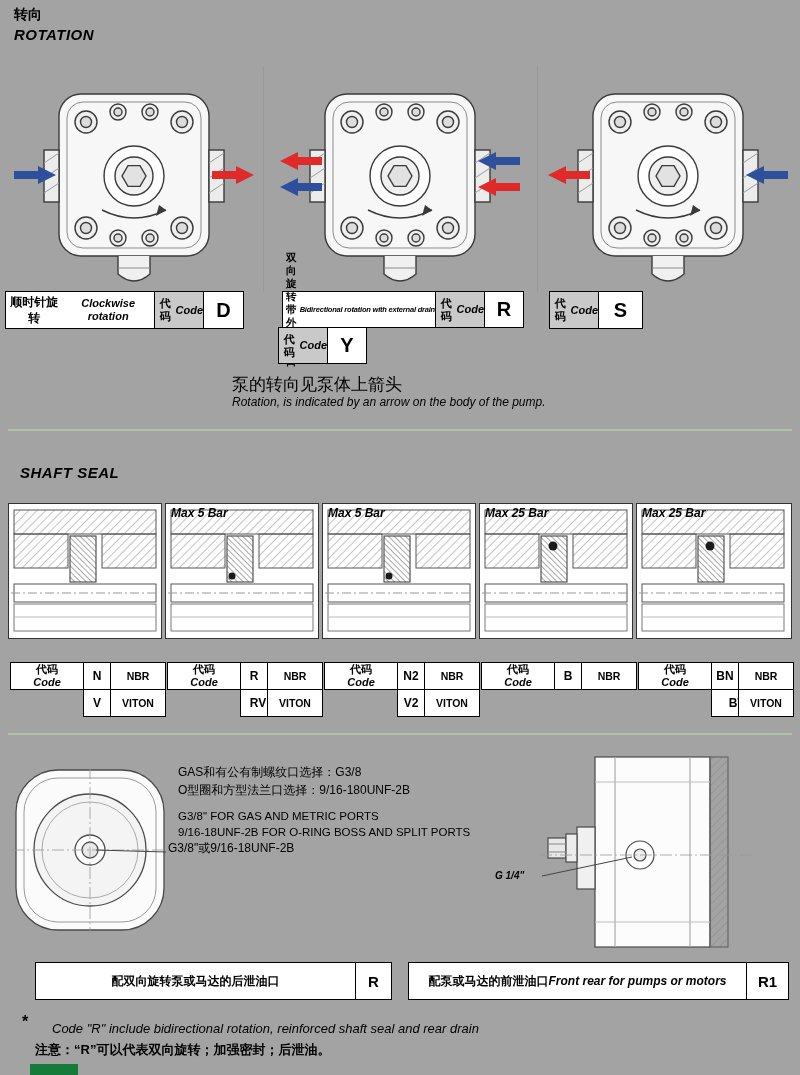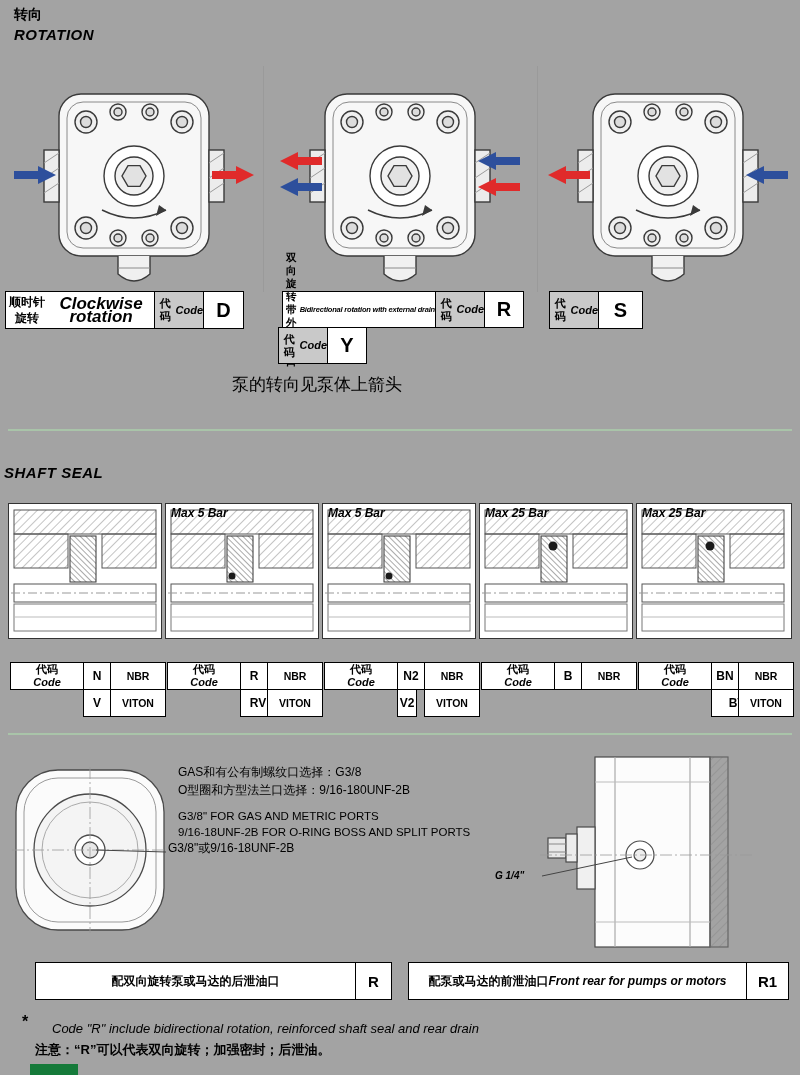--- a/index.html
+++ b/index.html
@@ -13,21 +13,21 @@
   .divider{position:absolute;height:2px;background:var(--divider_green,#a9c4a9)}
   .pump{position:absolute;width:240px;height:200px}
   .pump-svg{position:absolute;left:20px;top:0}
   .arrow{position:absolute}
   .rtable{position:absolute;display:flex}
   .cell{border:1px solid #000;display:flex;flex-direction:row;justify-content:center;align-items:center;
         text-align:center;background:#fff;box-sizing:border-box}
   .cell+.cell{margin-left:-1px}
   .gray{background:var(--table_gray,#c9c9c9)}
   .c-zh{font-size:12px;font-weight:bold;line-height:16px}
-  .c-en{font-size:17px;font-weight:bold;font-style:italic;line-height:13px}
+  .c-en{font-size:11px;font-weight:bold;font-style:italic;line-height:13px}
   .sm .c-zh{font-size:10.5px;line-height:13px}
   .sm .c-en{font-size:7.5px;line-height:10px;letter-spacing:-.2px;white-space:nowrap}
   .c-cz{font-size:11px;font-weight:bold;line-height:13px}
   .c-ce{font-size:11px;font-weight:bold;font-style:italic;line-height:13px}
   .c-val{font-size:20px;font-weight:600}
   .note-zh{font-size:17px;line-height:16px}
   .note-en{font-size:12px;font-style:italic;line-height:16px}
   .seal-box{position:absolute;top:503px;height:136px;border:1px solid #333;background:#fff;box-sizing:border-box}
   .seal-label{position:absolute;top:2px;left:5px;font-size:12px;font-weight:bold;font-style:italic;white-space:nowrap}
   .stable{position:absolute}
@@ -196,24 +196,25 @@
     <div class="cell gray" style="width:50px;height:38px">
       <div class="c-cz">代码</div>
       <div class="c-ce">Code</div>
     </div>
     <div class="cell" style="width:45px;height:38px">
       <span class="c-val">S</span>
     </div>
   </div>
 
   <div class="abs note-zh" style="left:232px;top:377px">泵的转向见泵体上箭头</div>
+  <div class="abs note-en" style="left:232px;top:394px">Rotation, is indicated by an arrow on the body of the pump.</div>
 
   <div class="divider" style="left:8px;top:429px;width:784px"></div>
 
-  <div class="abs title-en" style="left:4px;top:464px">SHAFT SEAL</div>
+  <div class="abs title-en" style="left:20px;top:464px">SHAFT SEAL</div>
 
   <div class="seal-box" style="left:8px;width:154px">
     <svg width="152" height="133" viewBox="0 0 152 133">
         <use href="#seal-sym"></use>
       </svg>
     <div class="seal-label"></div>
   </div>
   <div class="seal-box" style="left:165px;width:154px">
     <svg width="152" height="133" viewBox="0 0 152 133">
         <use href="#seal-sym"></use>
@@ -285,21 +286,21 @@
     <div class="scell gray" style="left:0;top:0;width:74px;height:28px">
       <div class="c-cz">代码</div>
       <div class="c-ce">Code</div>
     </div>
     <div class="scell" style="left:73px;top:0;width:28px;height:28px">
         <span class="s-letter">N2</span>
       </div>
     <div class="scell" style="left:100px;top:0;width:56px;height:28px">
         <span class="s-mat">NBR</span>
       </div>
-    <div class="scell" style="left:73px;top:27px;width:20px;height:28px">
+    <div class="scell" style="left:73px;top:27px;width:28px;height:28px">
         <span class="s-letter">V2</span>
       </div>
     <div class="scell" style="left:100px;top:27px;width:56px;height:28px">
         <span class="s-mat">VITON</span>
       </div>
   </div>
 
   <div class="stable" style="left:481px;top:662px">
     <div class="scell gray" style="left:0;top:0;width:74px;height:28px">
       <div class="c-cz">代码</div>

